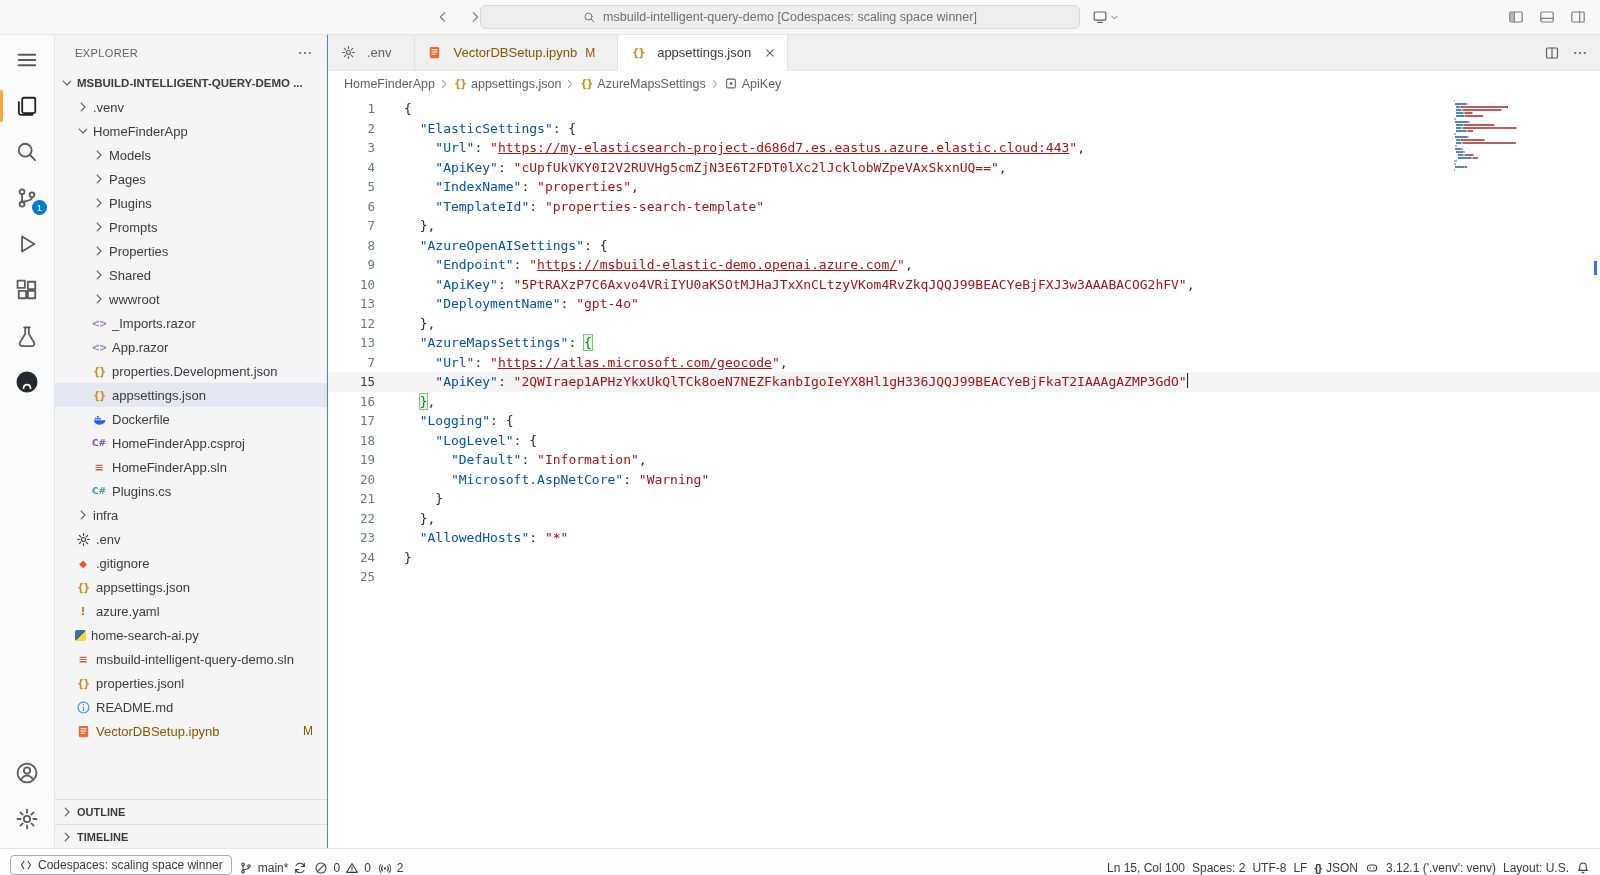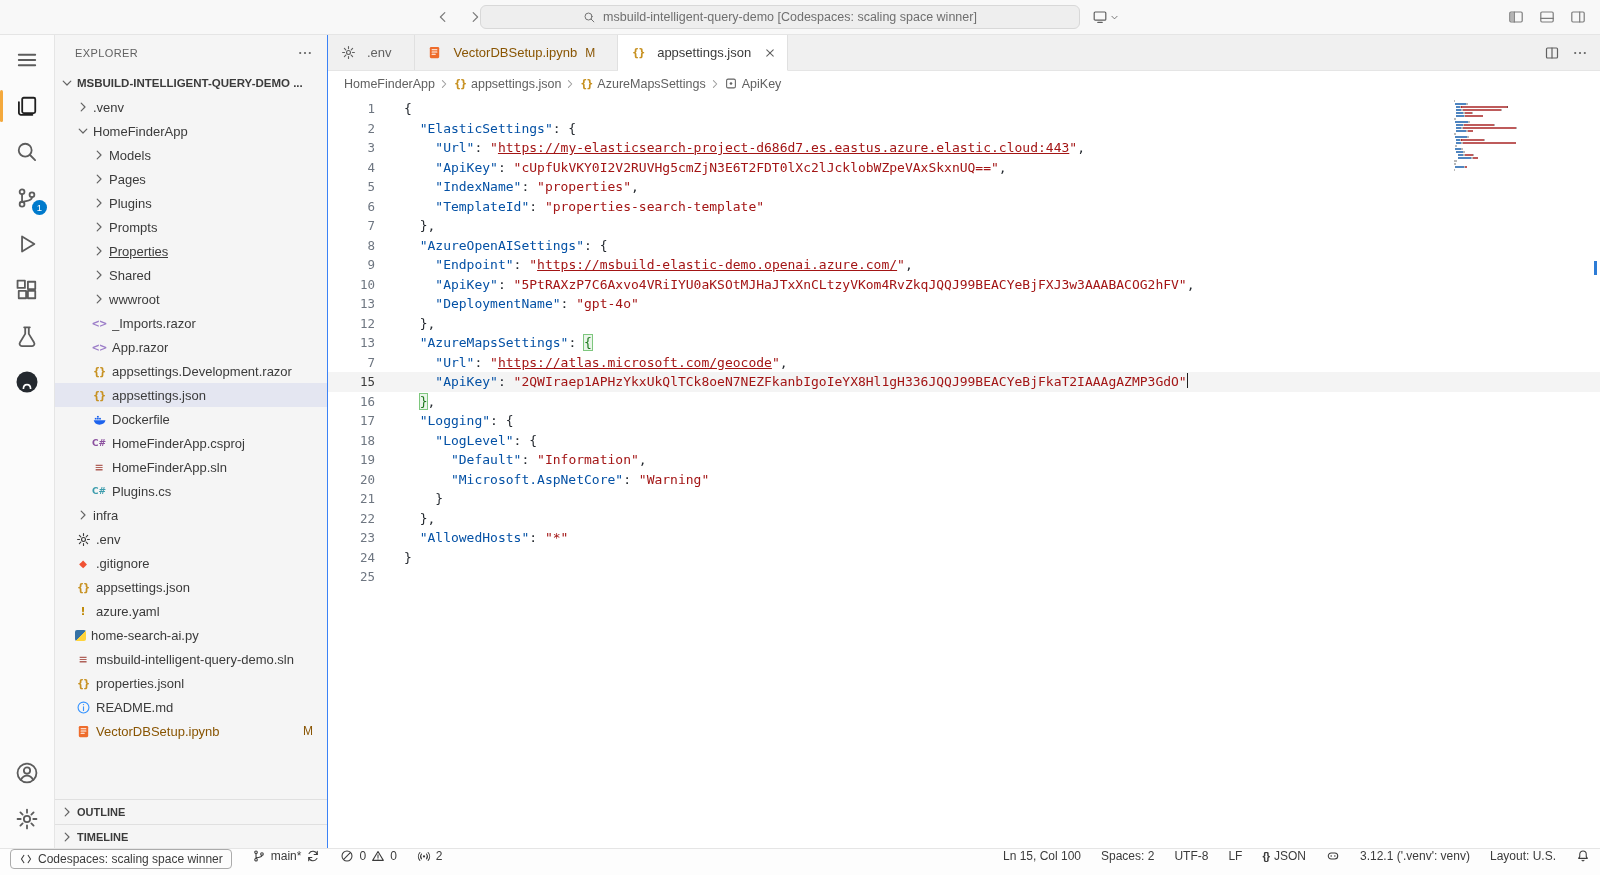--- a/index.html
+++ b/index.html
@@ -90,21 +90,21 @@
 .mm-line{height:2px;margin-bottom:1px;display:flex}
 .mm-seg{height:2px;flex:none}
 .mm-k{background:rgba(4,81,165,.7)}
 .mm-s{background:rgba(163,21,21,.7)}
 .mm-p{background:rgba(0,0,0,.28)}
 .mm-ws{background:transparent}
 .overview-marker{position:absolute;top:165px;right:3px;width:3px;height:14px;background:#2d7cd6}
 
 
 .statusbar{height:27px;background:#fdfdfd;border-top:1px solid #e5e5e5;display:flex;align-items:center;justify-content:space-between;font-size:12px;color:#3b3b3b;padding:0 10px}
-.sb-left,.sb-right{display:flex;align-items:flex-start;gap:20px;height:100%}
+.sb-left,.sb-right{display:flex;align-items:flex-end;gap:7px;height:100%}
 .sb-item{display:flex;align-items:center;gap:5px;cursor:pointer;white-space:nowrap}
 .sb-item .ic{width:14px;height:14px}
 .sb-remote{border:1px solid #ababab;border-radius:4px;padding:1px 8px;height:20px}
 .braces{color:#3b3b3b;font-weight:700;font-size:11px;letter-spacing:-1px}
 </style>
 </head>
 <body>
 
 <div class="app">
 
@@ -321,21 +321,21 @@
             <span class="tl">Plugins</span>
           </div>
           <div class="trow" style="padding-left: 36px;">
             <span class="ic tw">
               <svg viewBox="0 0 16 16" fill="none" stroke="currentColor" stroke-width="1.2" stroke-linecap="round" stroke-linejoin="round">
                 <path d="M6.2 4.2l3.8 3.8-3.8 3.8"></path>
               </svg>
             </span>
             <span class="tl">Prompts</span>
           </div>
-          <div class="trow" style="padding-left: 36px; text-decoration: underline;">
+          <div class="trow" style="padding-left: 36px;">
             <span class="ic tw">
               <svg viewBox="0 0 16 16" fill="none" stroke="currentColor" stroke-width="1.2" stroke-linecap="round" stroke-linejoin="round">
                 <path d="M6.2 4.2l3.8 3.8-3.8 3.8"></path>
               </svg>
             </span>
             <span class="tl">Properties</span>
           </div>
           <div class="trow" style="padding-left: 36px;">
             <span class="ic tw">
               <svg viewBox="0 0 16 16" fill="none" stroke="currentColor" stroke-width="1.2" stroke-linecap="round" stroke-linejoin="round">
@@ -355,21 +355,21 @@
           <div class="trow" style="padding-left: 36px;">
             <span class="fi fi-razor">&lt;&gt;</span>
             <span class="tl">_Imports.razor</span>
           </div>
           <div class="trow" style="padding-left: 36px;">
             <span class="fi fi-razor">&lt;&gt;</span>
             <span class="tl">App.razor</span>
           </div>
           <div class="trow" style="padding-left: 36px;">
             <span class="fi fi-json">{}</span>
-            <span class="tl">appsettings.Development.razor</span>
+            <span class="tl">properties.Development.json</span>
           </div>
           <div class="trow selected" style="padding-left: 36px;">
             <span class="fi fi-json">{}</span>
             <span class="tl">appsettings.json</span>
           </div>
           <div class="trow" style="padding-left: 36px;">
             <span class="fi fi-svg">
               <svg viewBox="0 0 16 16" fill="#1d63ed">
                 <rect x="3" y="6.3" width="1.9" height="1.7"></rect>
                 <rect x="5.3" y="6.3" width="1.9" height="1.7"></rect>

